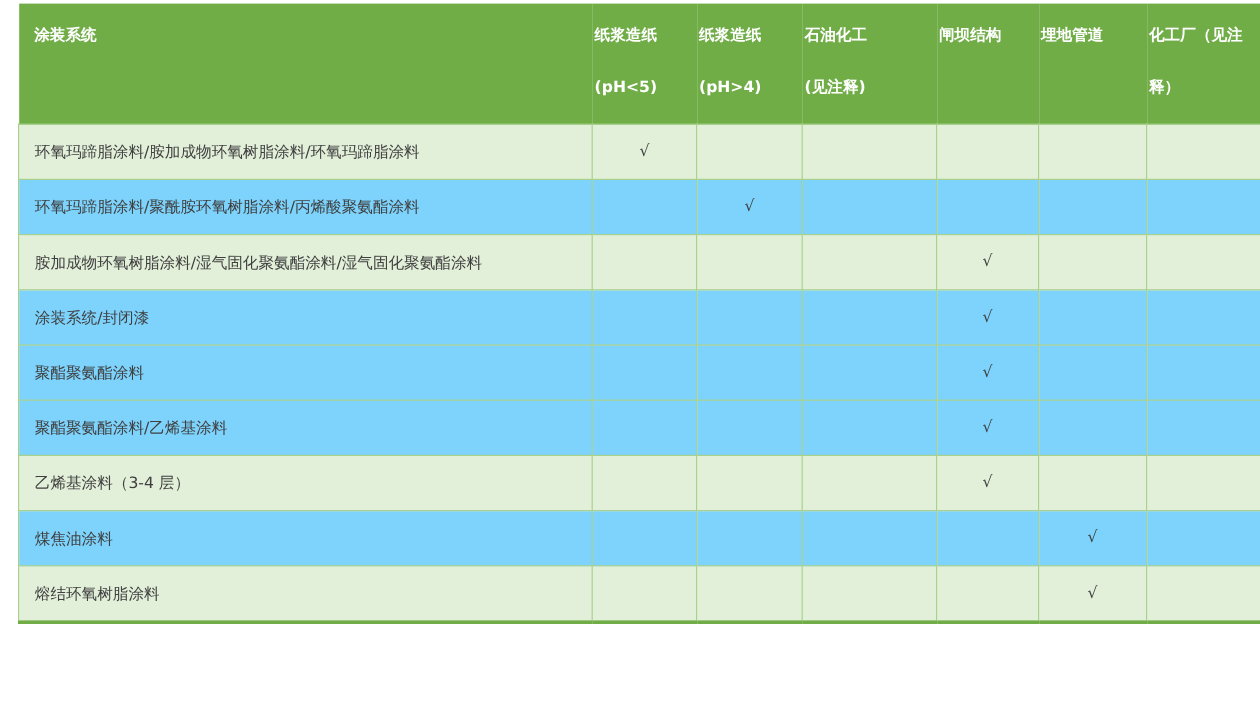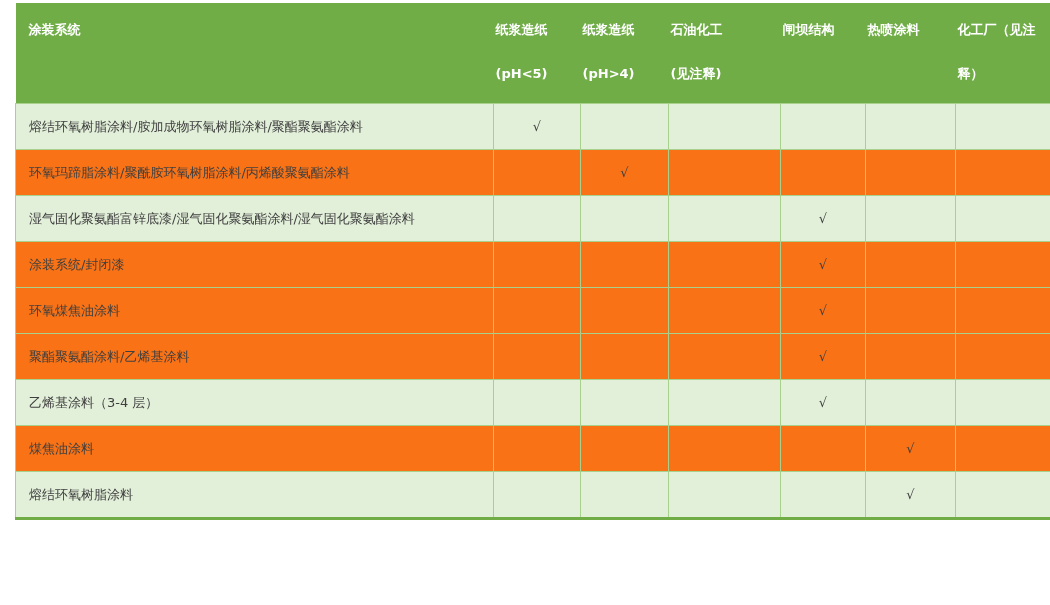--- a/index.html
+++ b/index.html
@@ -49,21 +49,21 @@
     text-align: left;
   }
   tbody td {
     border: 1px solid #A9D18E;
     height: 45px;
     padding: 0;
     vertical-align: middle;
     font-size: 13px;
   }
   tbody tr.band-on td  { background: #E2EFD9; }
-  tbody tr.band-off td { background: #f97316; }
+  tbody tr.band-off td { background: #7dd3fc; }
   td.label-cell {
     text-align: left;
     padding-left: 13px;
     padding-right: 6px;
   }
   td.check-cell {
     text-align: center;
   }
   tbody tr:last-child td {
     border-bottom: 3px solid #70AD47;
@@ -99,68 +99,68 @@
         </th>
         <th>
           <span class="th-line">石油化工</span>
           <span class="th-line">(见注释)</span>
         </th>
         <th>
           <span class="th-line">闸坝结构</span>
           <span class="th-line"></span>
         </th>
         <th>
-          <span class="th-line">热喷涂料</span>
+          <span class="th-line">埋地管道</span>
           <span class="th-line"></span>
         </th>
         <th>
           <span class="th-line">化工厂（见注</span>
           <span class="th-line">释）</span>
         </th>
       </tr>
     </thead>
     <tbody>
       <tr class="band-on">
-        <td class="label-cell">熔结环氧树脂涂料/胺加成物环氧树脂涂料/聚酯聚氨酯涂料</td>
+        <td class="label-cell">环氧玛蹄脂涂料/胺加成物环氧树脂涂料/环氧玛蹄脂涂料</td>
         <td class="check-cell">√</td>
         <td class="check-cell"></td>
         <td class="check-cell"></td>
         <td class="check-cell"></td>
         <td class="check-cell"></td>
         <td class="check-cell"></td>
       </tr>
       <tr class="band-off">
         <td class="label-cell">环氧玛蹄脂涂料/聚酰胺环氧树脂涂料/丙烯酸聚氨酯涂料</td>
         <td class="check-cell"></td>
         <td class="check-cell">√</td>
         <td class="check-cell"></td>
         <td class="check-cell"></td>
         <td class="check-cell"></td>
         <td class="check-cell"></td>
       </tr>
       <tr class="band-on">
-        <td class="label-cell">湿气固化聚氨酯富锌底漆/湿气固化聚氨酯涂料/湿气固化聚氨酯涂料</td>
+        <td class="label-cell">胺加成物环氧树脂涂料/湿气固化聚氨酯涂料/湿气固化聚氨酯涂料</td>
         <td class="check-cell"></td>
         <td class="check-cell"></td>
         <td class="check-cell"></td>
         <td class="check-cell">√</td>
         <td class="check-cell"></td>
         <td class="check-cell"></td>
       </tr>
       <tr class="band-off">
         <td class="label-cell">涂装系统/封闭漆</td>
         <td class="check-cell"></td>
         <td class="check-cell"></td>
         <td class="check-cell"></td>
         <td class="check-cell">√</td>
         <td class="check-cell"></td>
         <td class="check-cell"></td>
       </tr>
       <tr class="band-off">
-        <td class="label-cell">环氧煤焦油涂料</td>
+        <td class="label-cell">聚酯聚氨酯涂料</td>
         <td class="check-cell"></td>
         <td class="check-cell"></td>
         <td class="check-cell"></td>
         <td class="check-cell">√</td>
         <td class="check-cell"></td>
         <td class="check-cell"></td>
       </tr>
       <tr class="band-off">
         <td class="label-cell">聚酯聚氨酯涂料/乙烯基涂料</td>
         <td class="check-cell"></td>

